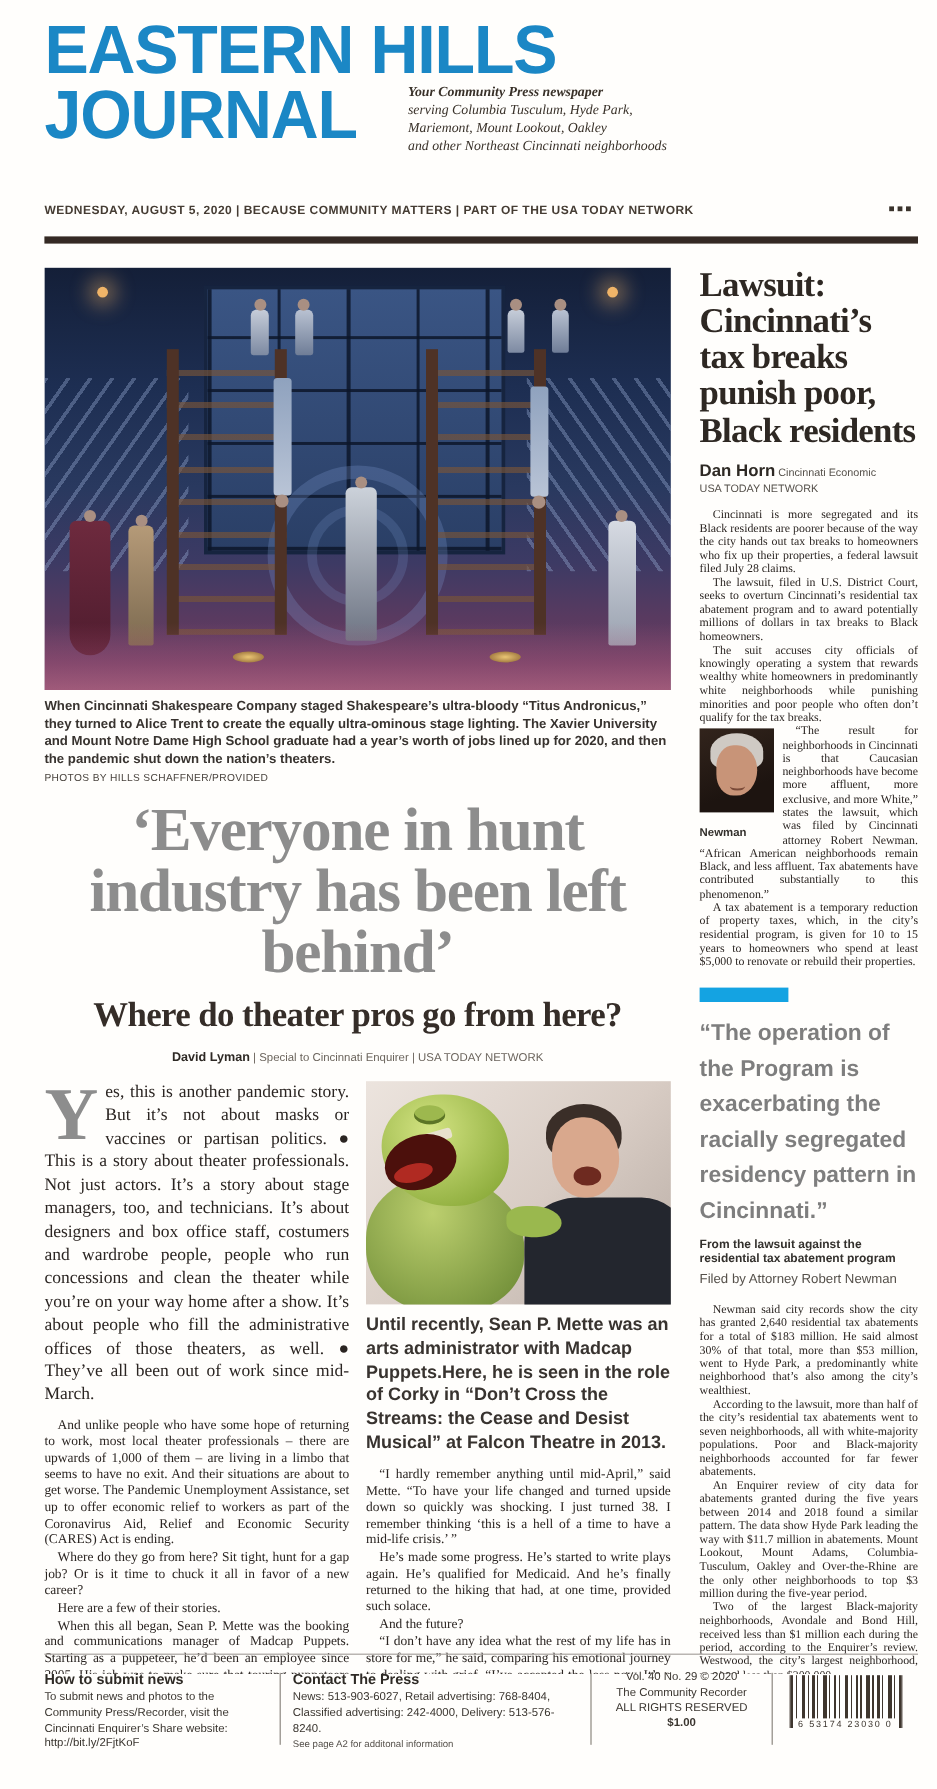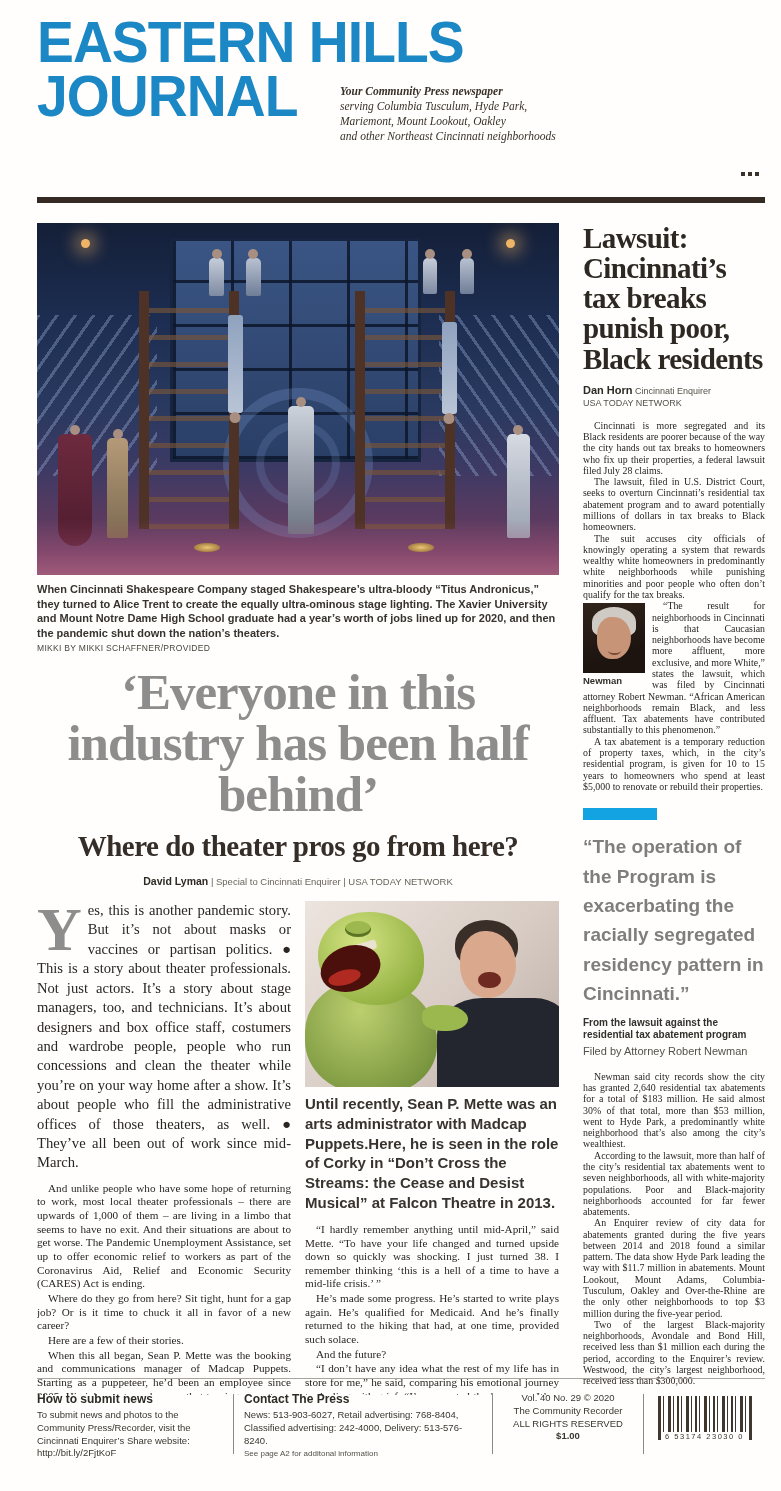--- a/index.html
+++ b/index.html
@@ -2,21 +2,21 @@
 <html><head>
 <meta charset="utf-8">
 <style>
   html,body{margin:0;padding:0;background:#ffffff;}
   .page{position:relative;width:781px;height:1491px;background:#fffefc;font-family:"Liberation Serif",serif;color:#2b2522;overflow:hidden;}
   .inner{position:absolute;left:37px;right:16px;top:0;width:728px;}
 
   
   .masthead{position:relative;height:148px;padding-top:16px;}
   .mast-title{color:#1b87c5;font-family:"Liberation Sans",sans-serif;font-weight:bold;font-size:57px;line-height:0.94;letter-spacing:-1px;transform:scaleX(.97);transform-origin:left top;}
-  .tagline{position:absolute;left:303px;top:84px;width:330px;font-size:11.5px;line-height:1.3;color:#393129;font-style:italic;}
+  .tagline{position:absolute;left:303px;top:70px;width:330px;font-size:11.5px;line-height:1.3;color:#393129;font-style:italic;}
   .tagline .tl-bold{font-weight:bold;}
   .dateline{position:relative;height:22px;font-family:"Liberation Sans",sans-serif;font-weight:bold;font-size:10px;letter-spacing:.4px;color:#453c33;padding-top:6px;}
   .menu-dots{position:absolute;right:6px;top:8px;display:flex;gap:3px;}
   .menu-dots i{width:4px;height:4px;background:#3a332c;display:block;}
   .thick-rule{height:6px;background:#352a24;margin-top:5px;}
 
   
   .content{display:flex;gap:24px;margin-top:20px;height:1172px;overflow:hidden;}
   .main-col{width:522px;flex:none;}
   .rail{width:182px;flex:none;}
@@ -70,31 +70,31 @@
   .puppet-body{position:absolute;left:0;top:42%;width:52%;height:62%;background:radial-gradient(ellipse at 42% 28%,#bccf6e,#73903a 85%);border-radius:46% 54% 42% 46%;}
   .puppet-hand{position:absolute;left:46%;top:56%;width:18%;height:14%;background:#9ab84e;border-radius:40% 60% 50% 50%;}
   .man-hair{position:absolute;right:16%;top:10%;width:25%;height:26%;background:#3a2e28;border-radius:50% 50% 40% 40%;}
   .man-head{position:absolute;right:17%;top:16%;width:22%;height:36%;background:#d9a88d;border-radius:46% 54% 50% 50%;}
   .man-mouth{position:absolute;right:23%;top:38%;width:9%;height:9%;background:#6e2a20;border-radius:50%;}
   .man-body{position:absolute;right:-4%;top:52%;width:52%;height:58%;background:#23262e;border-radius:34% 26% 0 0;}
 
   
   .rail-headline{font-weight:bold;font-size:29px;line-height:1.04;letter-spacing:-.6px;color:#2e2823;}
   .rail-byline{margin-top:10px;font-family:"Liberation Sans",sans-serif;font-size:9px;color:#55504a;}
-  .rail-byline b{font-size:11px;color:#2e2924;}
+  .rail-byline b{font-size:14px;color:#2e2924;}
   .rail-byline .net{margin-top:2px;}
   .rail .graf{font-size:9.9px;line-height:1.14;margin:0;}
   .rail-body1{margin-top:12px;}
   .newman-wrap{overflow:visible;}
   .newman-block{float:left;width:62px;margin:3px 7px 2px 0;}
   .newman-photo{position:relative;width:62px;height:70px;background:linear-gradient(160deg,#32241c,#1d1410 70%);overflow:hidden;}
   .nm-hair{position:absolute;left:9px;top:4px;width:44px;height:30px;background:#cfcac4;border-radius:50% 50% 30% 30%;}
   .nm-face{position:absolute;left:14px;top:14px;width:34px;height:42px;background:#c89478;border-radius:46% 54% 55% 45%;}
   .nm-smile{position:absolute;left:25px;top:44px;width:13px;height:6px;border-bottom:2px solid #7a4a38;border-radius:50%;}
-  .newman-caption{font-family:"Liberation Sans",sans-serif;font-weight:bold;font-size:9.5px;color:#33302c;margin-top:2px;}
+  .newman-caption{font-family:"Liberation Sans",sans-serif;font-weight:bold;font-size:9.5px;color:#33302c;margin-top:12px;}
   .blue-bar{width:74px;height:12px;background:#14a3e2;margin:16px 0 12px 0;}
   .pull-quote{font-family:"Liberation Sans",sans-serif;font-weight:bold;font-size:19px;line-height:1.55;color:#7e7e7e;}
   .pq-attrib{margin-top:8px;font-family:"Liberation Sans",sans-serif;font-weight:bold;font-size:10px;line-height:1.25;color:#33302c;}
   .pq-filed{margin-top:3px;font-family:Liberation Sans, sans-serif;font-size:11px;color:#55504a;}
   .rail-body2{margin-top:14px;}
 
   
   .footer-rule{position:absolute;left:37px;right:16px;top:1378px;height:1px;background:#a9a49e;}
   .footer{position:absolute;left:37px;right:16px;top:1392px;display:flex;font-family:"Liberation Sans",sans-serif;color:#3a352f;}
   .fcol{padding-right:10px;}
@@ -122,20 +122,21 @@
       </div>
       <div class="tagline">
         <div class="tl-bold">Your Community Press newspaper</div>
         <div>serving Columbia Tusculum, Hyde Park,</div>
         <div>Mariemont, Mount Lookout, Oakley</div>
         <div>and other Northeast Cincinnati neighborhoods</div>
       </div>
     </header>
 
     <div class="dateline">
+      <span>WEDNESDAY, AUGUST 5, 2020  |  BECAUSE COMMUNITY MATTERS  |  PART OF THE USA TODAY NETWORK</span>
       <span class="menu-dots">
           <i></i>
           <i></i>
           <i></i>
         </span>
     </div>
     <div class="thick-rule"></div>
 
     <div class="content">
 
@@ -162,23 +163,23 @@
           <div class="person" style="left:4%;top:60%;width:34px;height:112px;background:linear-gradient(180deg,#6e2a3e,#4e1c2e);border-radius:10px 10px 30px 30px;"></div>
           <div class="person" style="left:13.5%;top:61%;width:21px;height:100px;background:linear-gradient(180deg,#b59a78,#7c6a50);"></div>
           <div class="person" style="left:48%;top:52%;width:26px;height:128px;background:linear-gradient(180deg,#ccd2da,#6d7483);"></div>
           <div class="person" style="left:90%;top:60%;width:23px;height:104px;background:linear-gradient(180deg,#d6dae2,#9aa2b0);"></div>
           <div class="sp-floor-glow"></div>
           <div class="sp-bowl" style="left:30%;"></div>
           <div class="sp-bowl" style="left:71%;"></div>
         </div>
 
         <div class="photo-caption">When Cincinnati Shakespeare Company staged Shakespeare’s ultra-bloody “Titus Andronicus,” they turned to Alice Trent to create the equally ultra-ominous stage lighting. The Xavier University and Mount Notre Dame High School graduate had a year’s worth of jobs lined up for 2020, and then the pandemic shut down the nation’s theaters.</div>
-        <div class="photo-credit">MIKKI BY MIKKI SCHAFFNER/PROVIDED</div>
-
-        <h1 class="main-headline" style="margin:14px 0 0 0;">‘Everyone in this industry has been half behind’</h1>
+        <div class="photo-credit">PHOTOS BY HILLS SCHAFFNER/PROVIDED</div>
+
+        <h1 class="main-headline" style="margin:14px 0 0 0;">‘Everyone in hunt industry has been left behind’</h1>
         <h2 class="sub-headline" style="margin:10px 0 0 0;">Where do theater pros go from here?</h2>
 
         <div class="byline">
           <b>David Lyman</b><span> | Special to Cincinnati Enquirer | USA TODAY NETWORK</span>
         </div>
 
         <div class="story-cols">
 
           <div class="col-l">
             <div class="lede">
@@ -214,21 +215,21 @@
             <p class="graf">“I don’t have any idea what the rest of my life has in store for me,” he said, comparing his emotional journey to dealing with grief. “I’ve accepted the loss now. It’s a weirdly wonderful feeling. But it still doesn’t help me figure out what tomorrow is going to look like.”</p>
             <p class="graf">When Alice Trent graduated from Xavier University in 2011, she tackled one of the toughest niches of the theater business, the male-dominated world of lighting design.</p>
 
           </div>
         </div>
       </div>
 
       <div class="rail">
         <h1 class="rail-headline" style="margin:0;">Lawsuit: Cincinnati’s tax breaks punish poor, Black residents</h1>
         <div class="rail-byline">
-          <div><b>Dan Horn</b><span> Cincinnati Enquirer</span></div>
+          <div><b>Dan Horn</b><span> Cincinnati Economic</span></div>
           <div class="net">USA TODAY NETWORK</div>
         </div>
 
         <div class="rail-body1">
           <p class="graf">Cincinnati is more segregated and its Black residents are poorer because of the way the city hands out tax breaks to homeowners who fix up their properties, a federal lawsuit filed July 28 claims.</p>
           <p class="graf">The lawsuit, filed in U.S. District Court, seeks to overturn Cincinnati’s residential tax abatement program and to award potentially millions of dollars in tax breaks to Black homeowners.</p>
           <p class="graf">The suit accuses city officials of knowingly operating a system that rewards wealthy white homeowners in predominantly white neighborhoods while punishing minorities and poor people who often don’t qualify for the tax breaks.</p>
         </div>
 
         <div class="newman-wrap">

